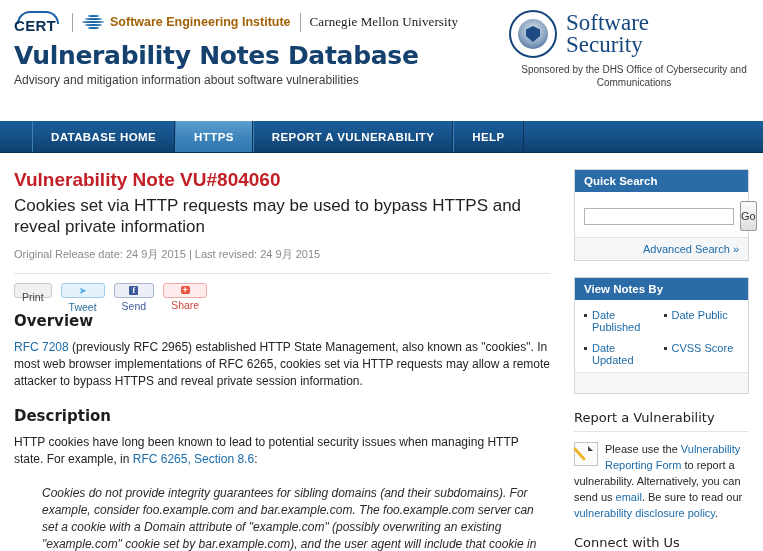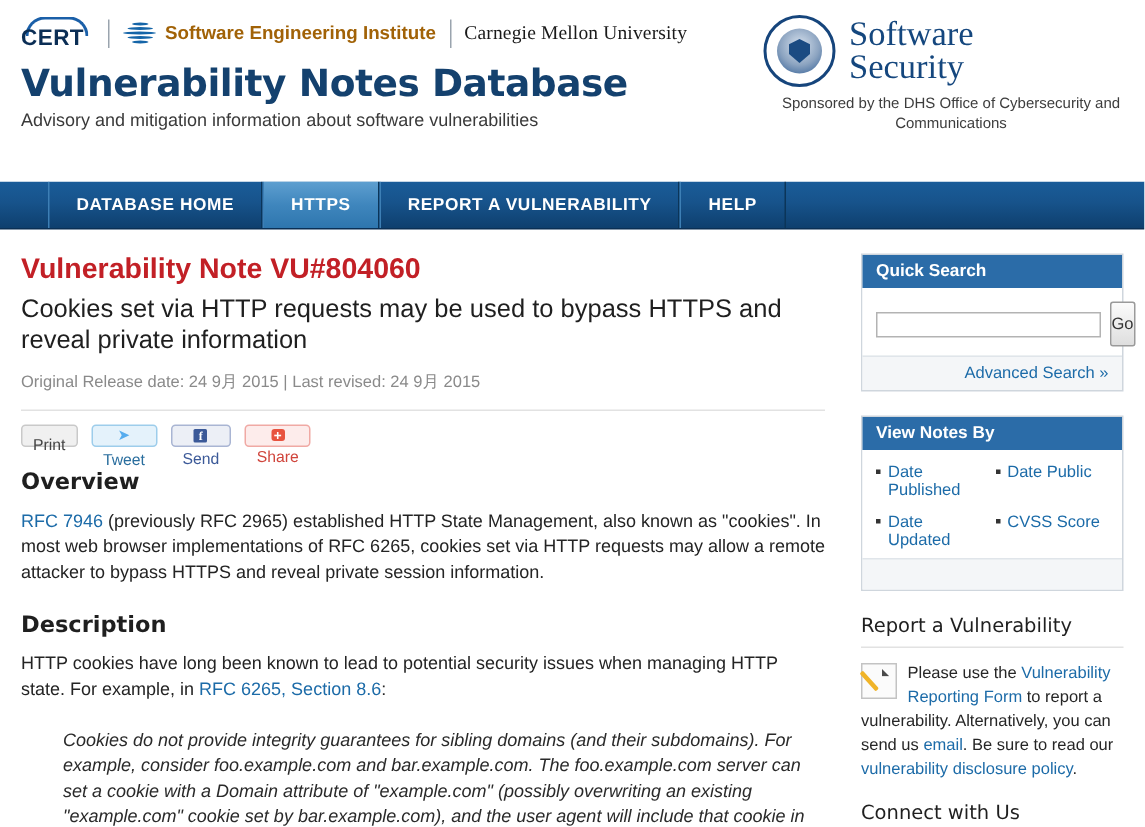--- a/index.html
+++ b/index.html
@@ -505,21 +505,21 @@
         <span class="glyph-fb">f</span>
         <span>Send</span>
       </div>
       <div class="share-btn share">
         <span class="glyph-plus">+</span>
         <span>Share</span>
       </div>
     </div>
 
     <h2 class="section-h">Overview</h2>
-    <p class="body-p"><a class="link">RFC 7946</a><span> (previously RFC 2965) established HTTP State Management, also known as "cookies". In most web browser implementations of RFC 6265, cookies set via HTTP requests may allow a remote attacker to bypass HTTPS and reveal private session information.</span></p>
+    <p class="body-p"><a class="link">RFC 7208</a><span> (previously RFC 2965) established HTTP State Management, also known as "cookies". In most web browser implementations of RFC 6265, cookies set via HTTP requests may allow a remote attacker to bypass HTTPS and reveal private session information.</span></p>
 
     <h2 class="section-h">Description</h2>
     <p class="body-p"><span>HTTP cookies have long been known to lead to potential security issues when managing HTTP state. For example, in </span><a class="link">RFC 6265, Section 8.6</a><span>:</span></p>
 
     <blockquote class="quote">Cookies do not provide integrity guarantees for sibling domains (and their subdomains). For example, consider foo.example.com and bar.example.com. The foo.example.com server can set a cookie with a Domain attribute of "example.com" (possibly overwriting an existing "example.com" cookie set by bar.example.com), and the user agent will include that cookie in HTTP requests to bar.example.com. In the worst case, bar.example.com will be unable to distinguish this cookie from a cookie it set itself. The foo.example.com server might be able to leverage this ability to mount an attack against bar.example.com.</blockquote>
 
   </div>
 
   <div class="sidebar-col">
 

